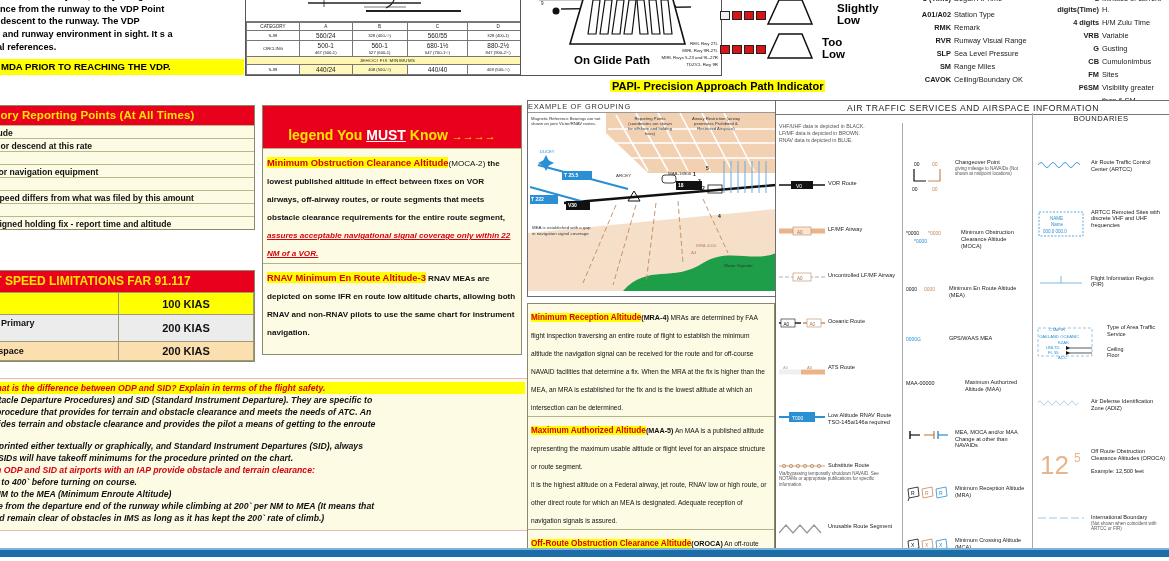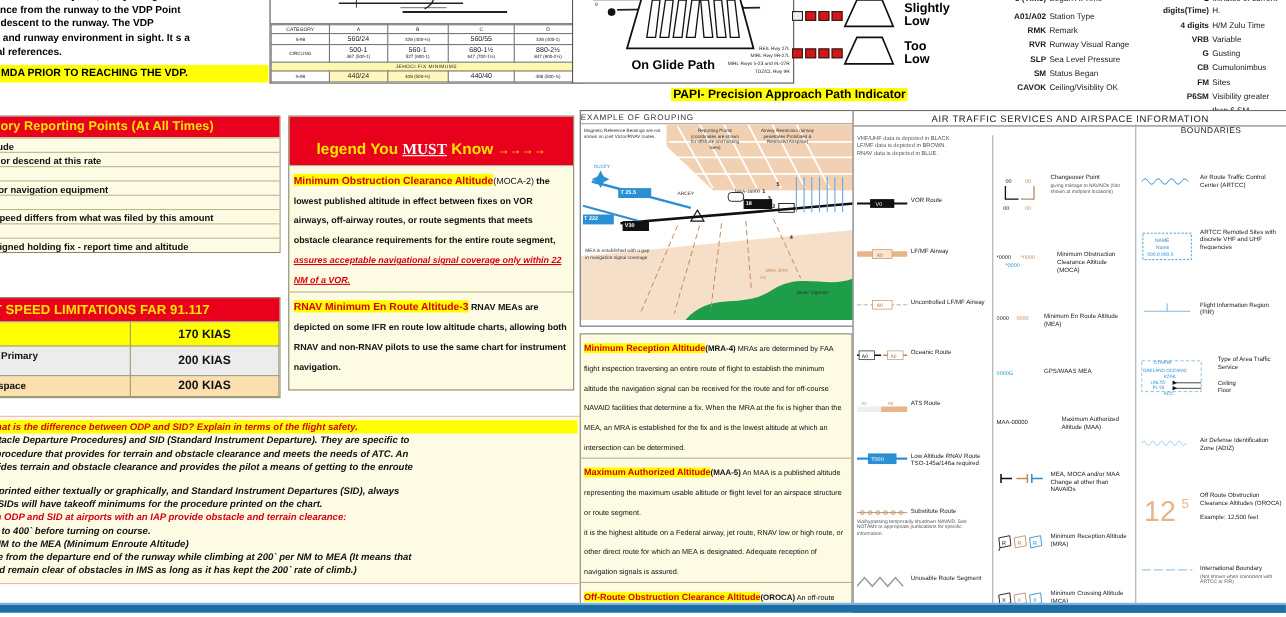--- a/index.html
+++ b/index.html
@@ -1,20 +1,20 @@
 <!DOCTYPE html>
 <html><head>
 <meta charset="utf-8">
 <style>
   html,body{margin:0;padding:0;background:#fff;}
   body{width:1169px;height:561px;overflow:hidden;font-family:"Liberation Sans",sans-serif;position:relative;}
   .abs{position:absolute;}
   
   .redbar{background:#e8001c;color:#ffe400;font-weight:bold;text-align:center;}
-  .u{text-decoration:underline;font-family:Liberation Serif, serif;}
+  .u{text-decoration:underline;}
   
   #leftTop{left:-48px;top:-10px;width:292px;font-size:9.2px;line-height:1.38;color:#000;font-weight:bold;}
   #mdaline{margin-top:6px;background:#ffff00;font-weight:bold;font-size:9.6px;padding:1px 2px;}
   #rptPanel{left:-70px;top:105px;width:325px;border:1px solid #8a8a6a;box-sizing:border-box;}
   #rptPanel .hdr{font-size:11.5px;padding:3px 0 4px;letter-spacing:.1px;}
   #rptPanel .row{background:#fdfbe4;border-top:1px solid #b9b98e;font-size:8.6px;font-weight:bold;color:#111;padding:2px 4px;height:13px;box-sizing:border-box;white-space:nowrap;overflow:hidden;}
   #spdPanel{left:-70px;top:270px;width:325px;border:1px solid #8a8a6a;box-sizing:border-box;}
   #spdPanel .hdr{font-size:12px;padding:3px 0 4px;}
   #spdPanel table{border-collapse:collapse;width:100%;}
   #spdPanel td{border:1px solid #9b9b7a;font-size:9px;font-weight:bold;padding:3px 5px;color:#111;}
@@ -98,21 +98,21 @@
   <div class="row">ed information</div>
   <div class="row">r leaving an assigned holding fix - report time and altitude</div>
 </div>
 
 <div class="abs" id="spdPanel">
   <div class="redbar hdr">T SPEED LIMITATIONS FAR 91.117</div>
   <table>
     <tbody>
         <tr>
       <td style="background:#ffff00;height:15px"></td>
-      <td class="val" style="background:#ffff00">170 KIAS</td>
+      <td class="val" style="background:#ffff00">100 KIAS</td>
     </tr>
     <tr>
       <td style="background:#ececec;white-space:pre-line">ithin 4 MN of a Primary
 Airspace</td>
       <td class="val" style="background:#ececec">200 KIAS</td>
     </tr>
     <tr>
       <td style="background:#fbdfae">ng Class B Airspace</td>
       <td class="val" style="background:#fbdfae">200 KIAS</td>
     </tr>
@@ -227,21 +227,21 @@
     </g>
   </svg>
   <div class="lgl" style="left:14px;top:62px">On Glide Path</div>
 
   <div style="position:absolute;left:160px;top:14px">
     <span class="pbox pwht"></span><span class="pbox pred"></span><span class="pbox pred"></span><span class="pbox pred"></span>
   </div>
   <svg width="50" height="30" style="position:absolute;left:205px;top:5px">
       <polygon points="3,27 47,27 37,3 14,3" fill="#fff" stroke="#111" stroke-width="1.5"></polygon>
     </svg>
-  <div class="lgl" style="left:262px;top:10px">Slightly Low</div>
+  <div class="lgl" style="left:277px;top:10px">Slightly Low</div>
 
   <div style="position:absolute;left:160px;top:48px">
     <span class="pbox pred"></span><span class="pbox pred"></span><span class="pbox pred"></span><span class="pbox pred"></span>
   </div>
   <svg width="50" height="30" style="position:absolute;left:205px;top:39px">
       <polygon points="3,27 47,27 37,3 14,3" fill="#fff" stroke="#111" stroke-width="1.5"></polygon>
     </svg>
   <div class="lgl" style="left:262px;top:44px">Too Low</div>
 </div>
 <div id="papiCap">PAPI- Precision Approach Path Indicator</div>
@@ -268,25 +268,25 @@
     <tr>
           <td class="k">RVR</td>
           <td>Runway Visual Range</td>
         </tr>
     <tr>
           <td class="k">SLP</td>
           <td>Sea Level Pressure</td>
         </tr>
     <tr>
           <td class="k">SM</td>
-          <td>Status Began</td>
+          <td>Range Miles</td>
         </tr>
     <tr>
           <td class="k">CAVOK</td>
-          <td>Ceiling/Visiblity OK</td>
+          <td>Ceiling/Boundary OK</td>
         </tr>
   </tbody>
     </table>
   <table style="position:absolute;left:152px;top:0;width:112px">
     <tbody>
         <tr>
           <td class="k" style="width:42px">2 digits(Time)</td>
           <td>Minutes of current H.</td>
         </tr>
     <tr>

